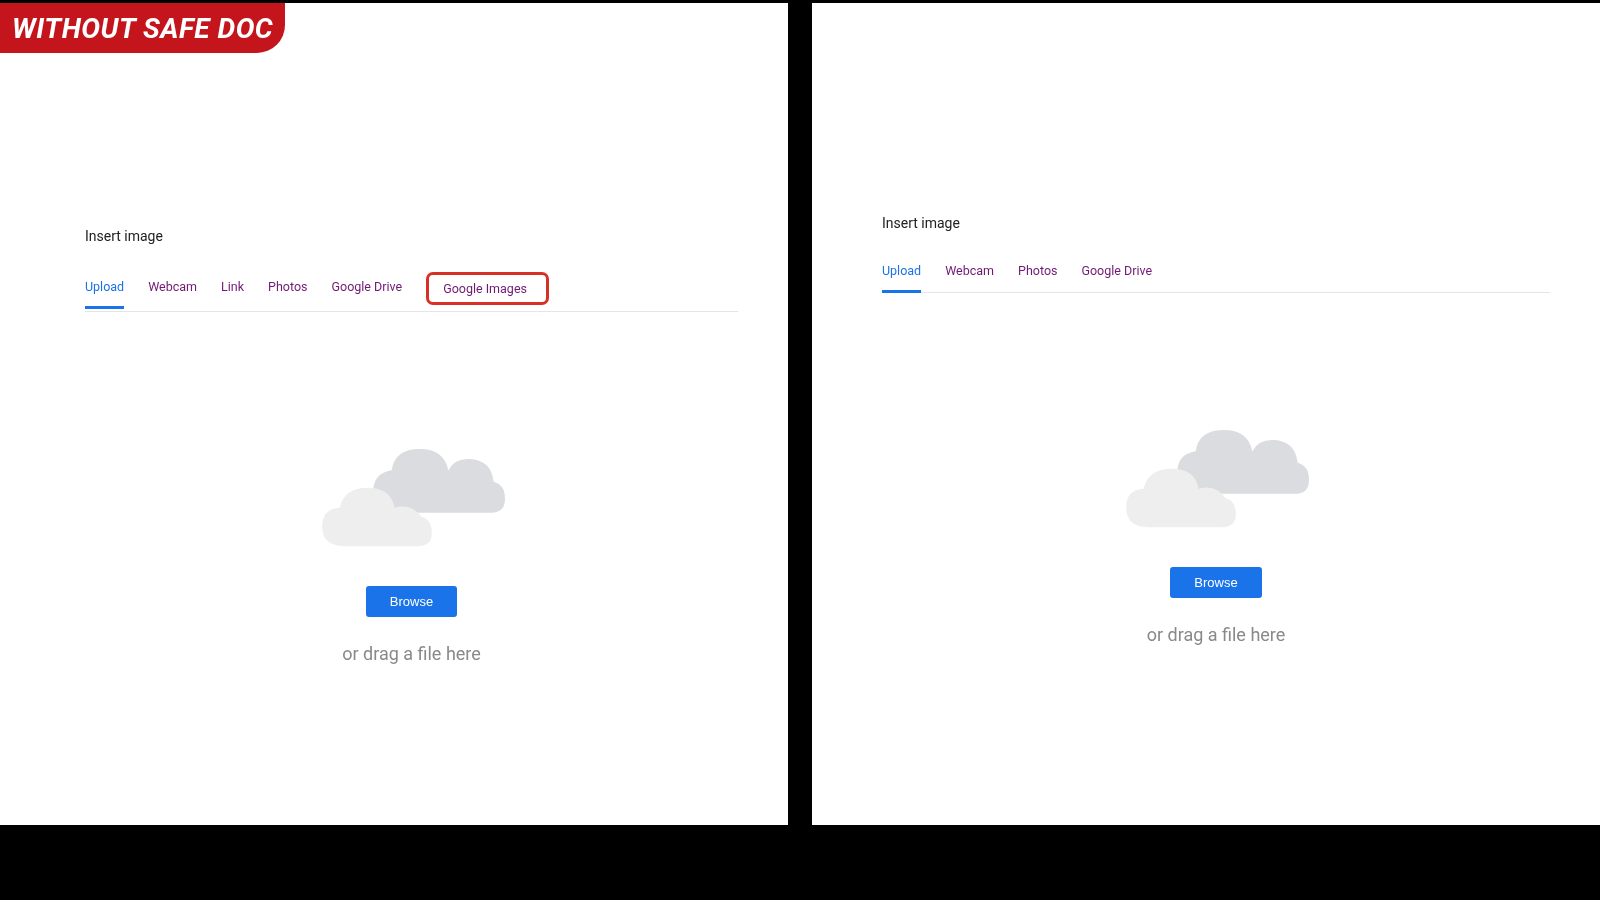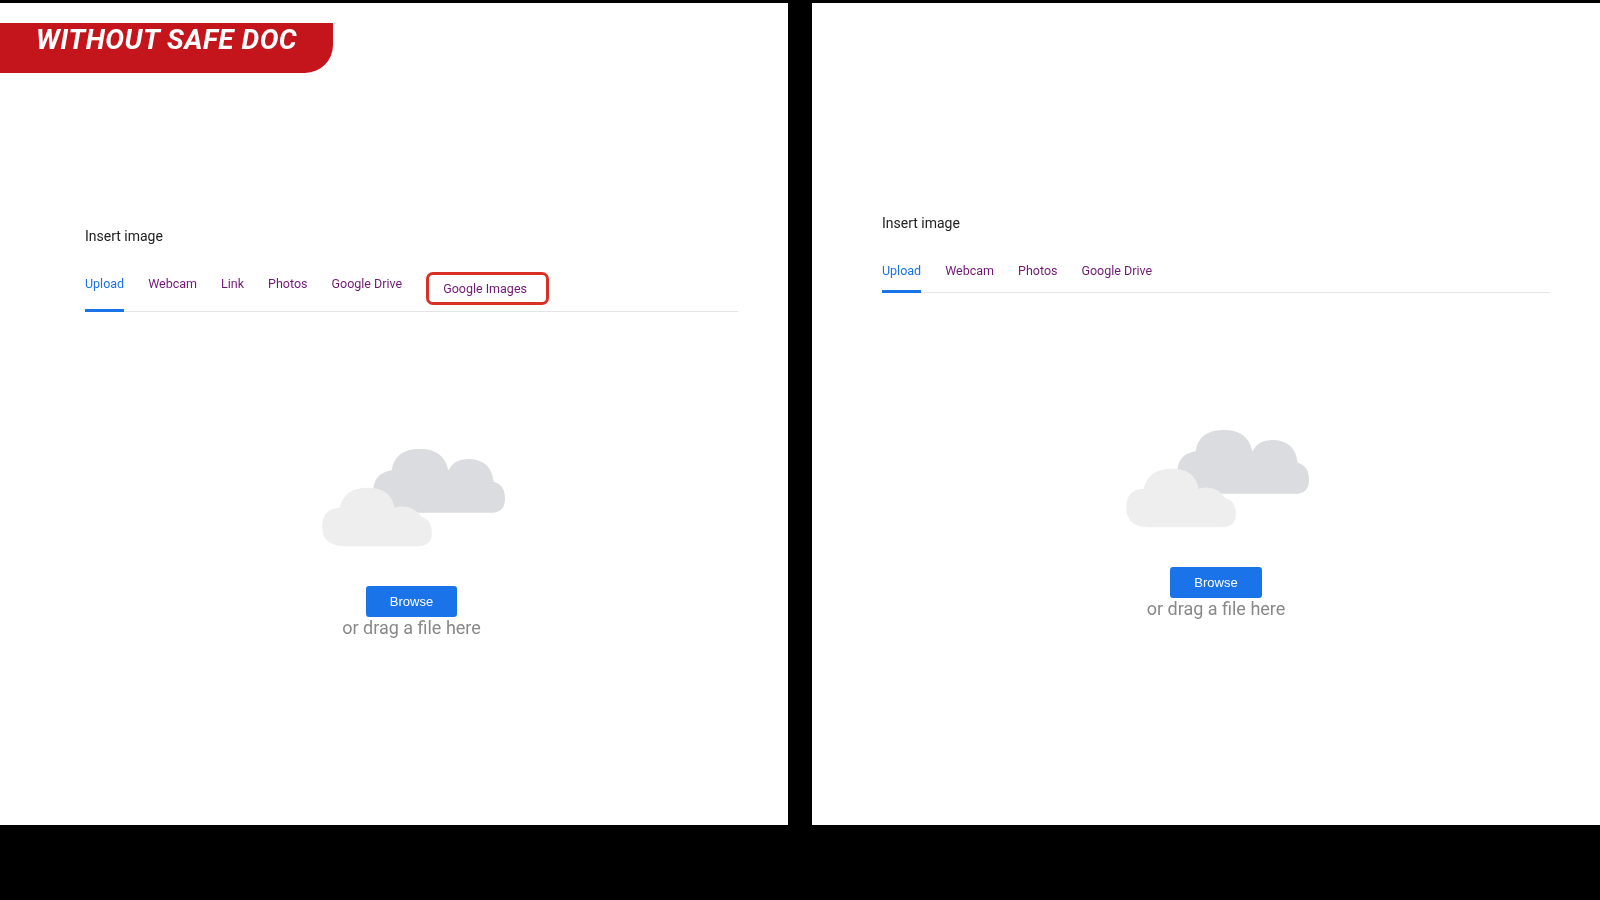--- a/index.html
+++ b/index.html
@@ -21,29 +21,28 @@
     .panel {
       flex: 1;
       background: #fff;
       position: relative;
     }
     .badge {
       position: absolute;
       top: 0;
       height: 50px;
       display: flex;
-      align-items: flex-start;
-      padding: 0 36px;
+      align-items: center;
+      padding: 0 12px;
       font-size: 28px;
       font-weight: 700;
       color: #fff;
       font-style: italic;
       letter-spacing: 0.5px;
       z-index: 10;
-      margin-top: 20px;
     }
     .badge-left {
       left: 0;
       background: #c4151c;
       border-bottom-right-radius: 28px;
     }
     .badge-right {
       right: 0;
       background: #26a826;
       border-bottom-left-radius: 28px;
@@ -62,20 +61,21 @@
       font-size: 14px;
       color: #222;
       font-weight: 400;
       margin-bottom: 32px;
     }
     .tabs {
       display: flex;
       gap: 24px;
       border-bottom: 1px solid #e5e5e5;
       padding-bottom: 0;
+      align-items: center;
     }
     .tab {
       font-size: 12.5px;
       color: #701a75;
       padding: 0 0 14px 0;
       cursor: pointer;
       position: relative;
       white-space: nowrap;
     }
     .tab.active {
@@ -126,21 +126,21 @@
       fill: #eeeeee;
     }
     .browse-btn {
       background: #1a73e8;
       color: #fff;
       border: none;
       padding: 8px 24px;
       font-size: 13px;
       border-radius: 3px;
       cursor: pointer;
-      margin-bottom: 0;
+      margin-bottom: 26px;
     }
     .drag-text {
       color: #898989;
       font-size: 18px;
     }
   </style>
 </head>
 <body>
 
 <div class="comparison">

